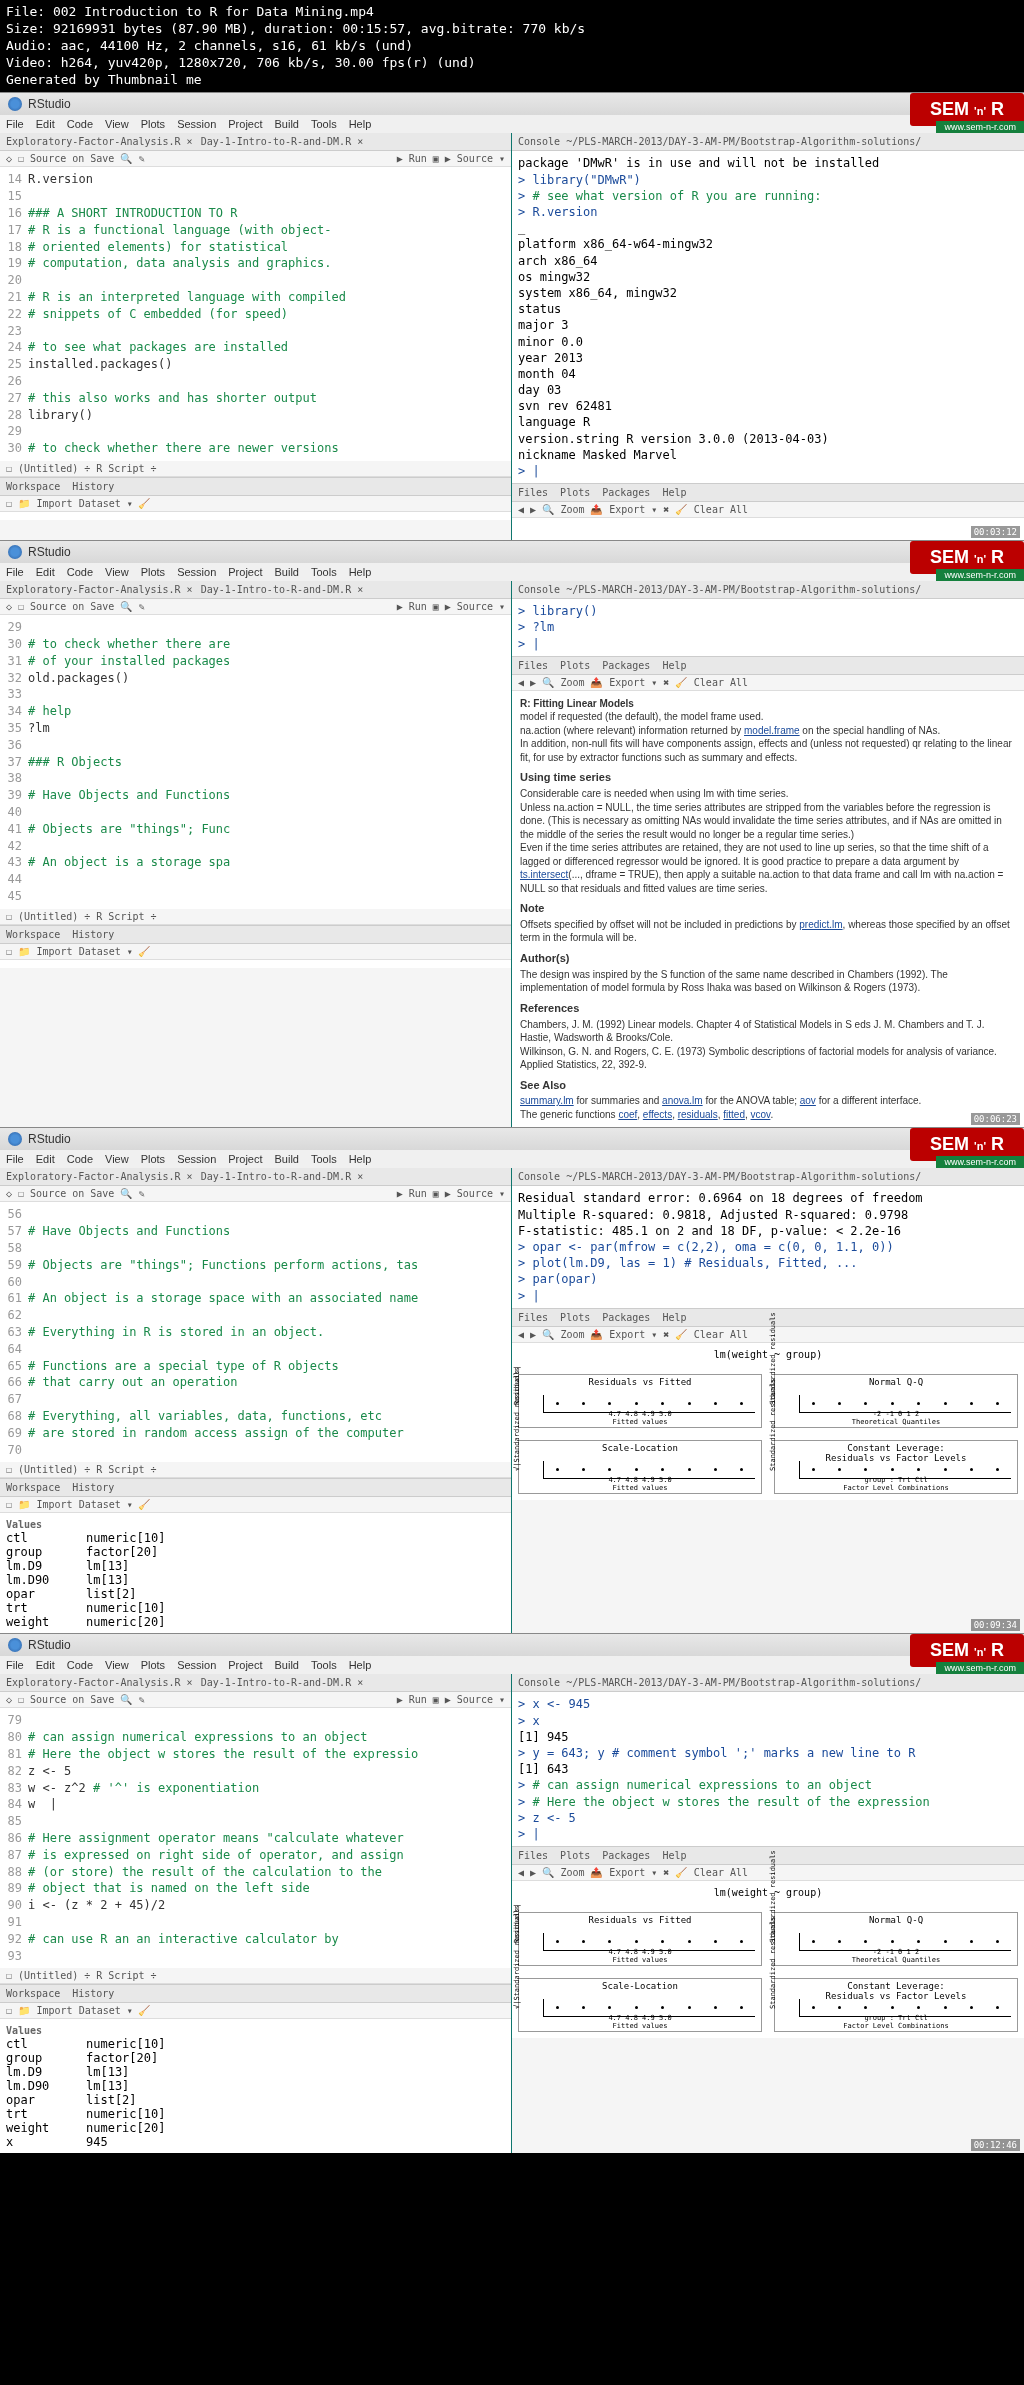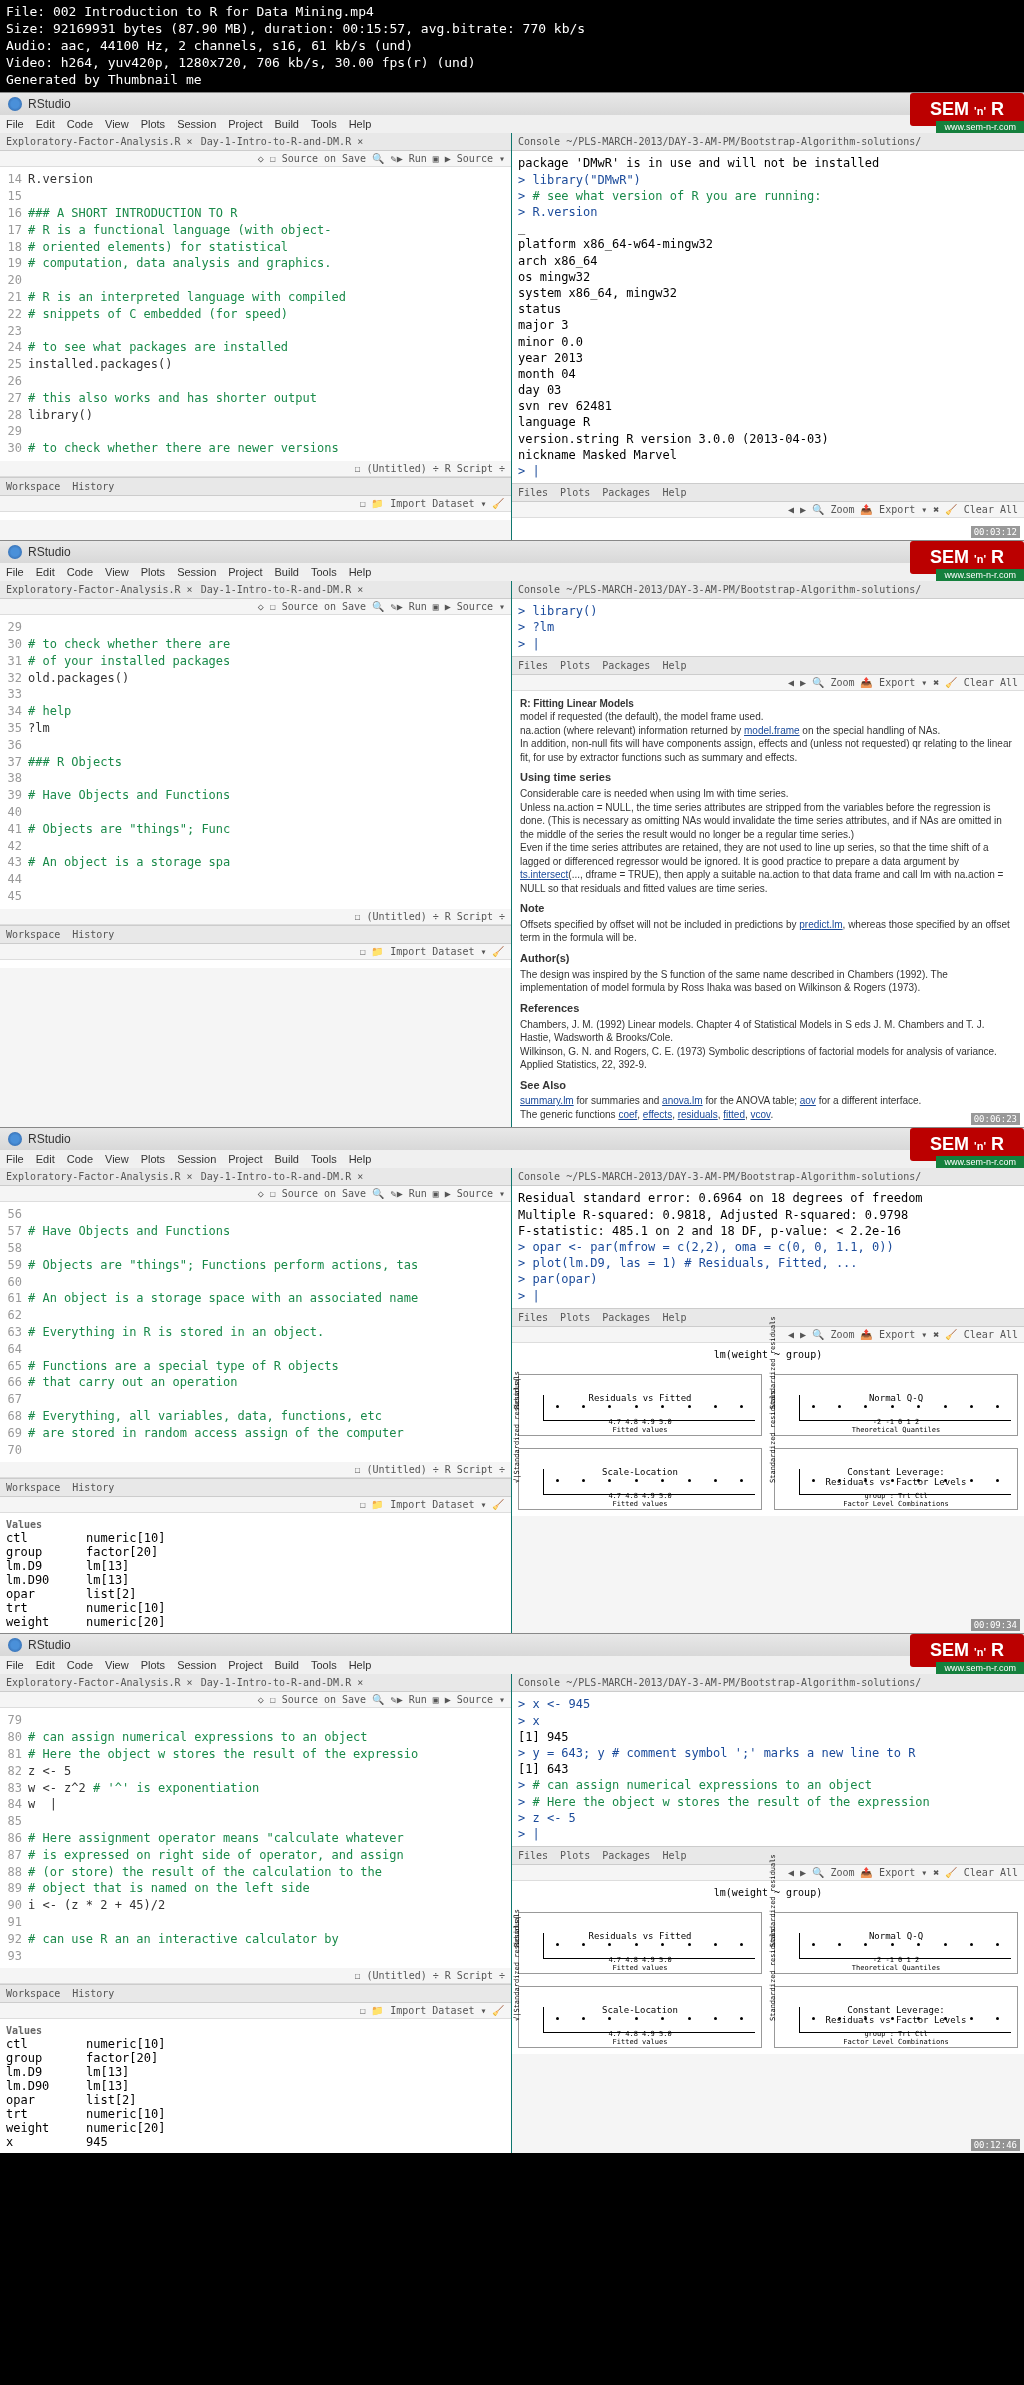--- a/index.html
+++ b/index.html
@@ -13,38 +13,38 @@
 .sem-url { position: absolute; top: 28px; right: 0; background: #15803d; color: #fff; font-size: 9px; padding: 1px 8px; font-family: Arial, sans-serif; }
 .titlebar { background: linear-gradient(#e8e8e8,#d8d8d8); padding: 4px 8px; font-family: Tahoma, sans-serif; font-size: 12px; color: #333; display:flex; align-items:center; gap:6px; }
 .tb-icon { width:14px; height:14px; background: radial-gradient(circle,#4a90d9 40%, #2a5a9a 100%); border-radius:50%; }
 .menubar { background: #f0f0f0; padding: 3px 6px; font-family: Tahoma, sans-serif; font-size: 11px; color: #333; }
 .menubar span { margin-right: 12px; }
 .content { display: flex; font-family: "Lucida Console", monospace; font-size: 12px; }
 .left-col { flex: 0 0 50%; display: flex; flex-direction: column; border-right: 1px solid #0f766e; }
 .right-col { flex: 1; display: flex; flex-direction: column; }
 .tabs { background: #e8e8e8; padding: 3px 6px; font-size: 10px; color: #555; border-bottom: 1px solid #ccc; display:flex; justify-content:space-between; }
 .tabs-left span { margin-right: 8px; }
-.toolbar { background: #f5f5f5; padding: 2px 6px; font-size: 10px; color: #555; border-bottom: 1px solid #ddd; display:flex; justify-content:flex-end; }
+.toolbar { background: #f5f5f5; padding: 2px 6px; font-size: 10px; color: #555; border-bottom: 1px solid #ddd; display:flex; justify-content:space-between; }
 .editor { background: #fff; padding: 4px 2px; overflow: hidden; line-height: 1.4; }
 .line { display: flex; }
 .gutter { width: 26px; text-align: right; color: #999; padding-right: 6px; flex-shrink:0; }
 .code { white-space: pre; color: #333; }
 .comment { color: #1a8a4a; }
 .console { background: #fff; padding: 4px 6px; line-height: 1.35; overflow:hidden; }
 .prompt { color: #1a4a9a; }
 .ws-tabs { background: #e8e8e8; padding: 3px 6px; font-size: 10px; color: #555; border-top: 1px solid #ccc; border-bottom: 1px solid #ccc; }
 .ws-tabs span { margin-right: 12px; }
 .ws-body { background: #fff; padding: 4px 6px; }
 .ws-row { display: flex; }
 .ws-name { width: 80px; }
 .help { background: #fff; padding: 6px 8px; font-family: Tahoma, sans-serif; font-size: 10px; color: #333; line-height:1.35; }
 .help h4 { font-size: 11px; margin: 6px 0 2px; }
 .help a { color: #1a4a9a; text-decoration: underline; }
 .plots { background: #fff; padding: 6px; display: flex; flex-wrap: wrap; gap: 12px; }
-.plot { flex: 1 1 45%; border: 1px solid #999; height: 62px; position: relative; padding: 18px; font-size: 8px; }
+.plot { flex: 1 1 45%; border: 1px solid #999; height: 54px; position: relative; padding: 2px; font-size: 8px; }
 .plot-title { text-align: center; font-size: 9px; }
 .plot-area { position: absolute; left: 24px; right: 6px; top: 20px; bottom: 14px; border-left: 1px solid #000; border-bottom: 1px solid #000; }
 .plot-y { position:absolute; left:2px; top:50%; transform: rotate(-90deg) translateY(-50%); transform-origin: left center; font-size:7px; }
 .plot-x { position:absolute; bottom:1px; left:0; right:0; text-align:center; font-size:7px; }
 .ts { position:absolute; right:4px; font-size:9px; color:#fff; background: rgba(0,0,0,0.4); padding: 1px 3px; }
 .ts-bot { bottom: 2px; }
 .dots { position:absolute; left:0; right:0; top:40%; display:flex; justify-content:space-around; }
 .dot { width:3px; height:3px; background:#000; border-radius:50%; }
 .plot-main-title { width:100%; text-align:center; font-size:10px; padding-bottom:2px; }
 </style>

